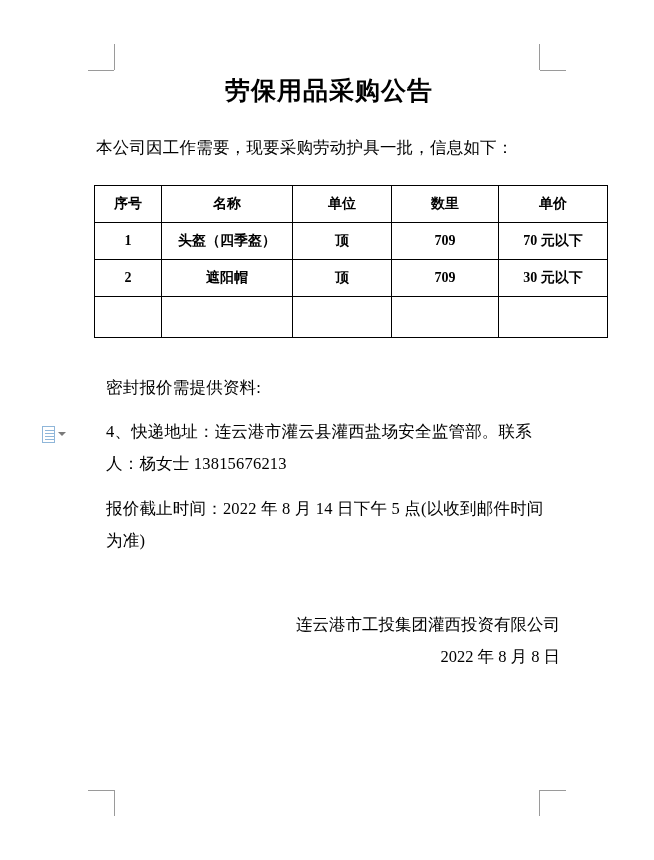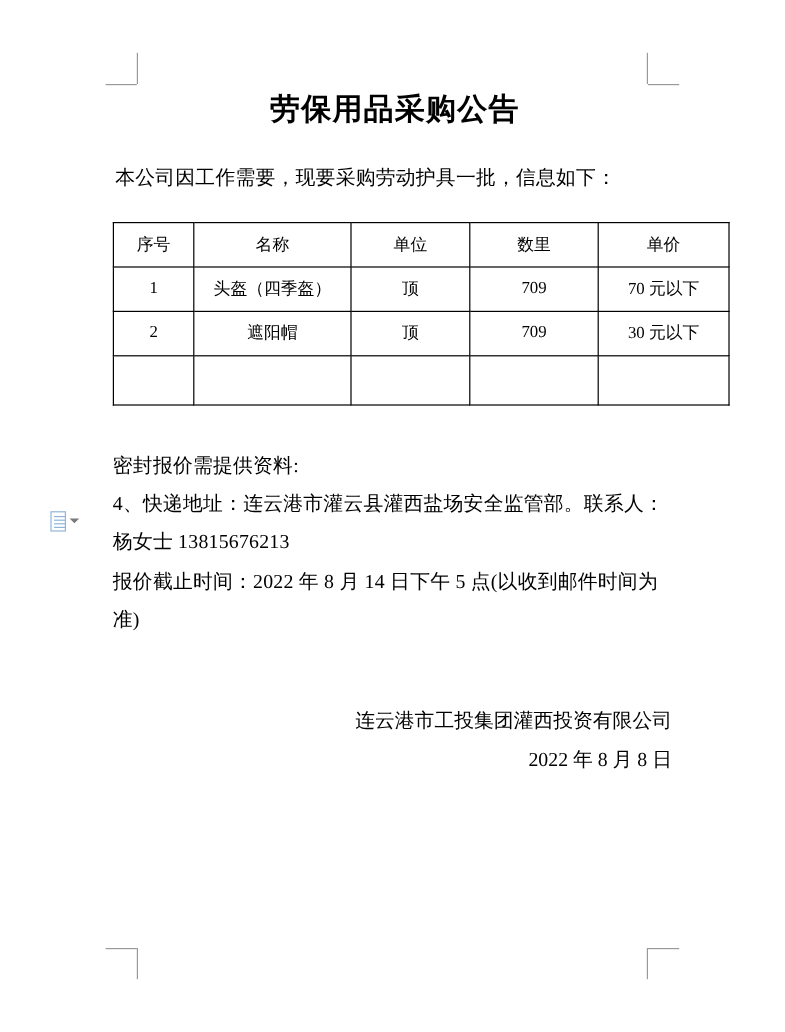--- a/index.html
+++ b/index.html
@@ -75,41 +75,41 @@
     border-collapse: collapse;
     width: 470px;
     margin-top: 26px;
     table-layout: fixed;
   }
   table.goods th, table.goods td {
     border: 1px solid #000000;
     height: 36px;
     text-align: center;
     font-size: 14px;
-    font-weight: normal;
+    font-weight: bold;
     padding: 0 2px;
     font-family: "Liberation Serif", "DejaVu Serif", serif;
   }
   table.goods tr.empty td {
     height: 40px;
   }
   .col-0 { width: 62px; }
   .col-1 { width: 126px; }
   .col-2 { width: 94px; }
   .col-3 { width: 102px; }
   .col-4 { width: 104px; }
 
   .body-text {
     margin-top: 34px;
     font-size: 16.5px;
     line-height: 1.95;
     letter-spacing: 0.2px;
   }
   .body-text p {
-    margin: 0;
+    margin: 12px;
     text-indent: 0;
   }
   .signature {
     margin-top: 52px;
     font-size: 16.5px;
     line-height: 1.95;
     text-align: right;
     padding-right: 4px;
   }
   .side-icon {

